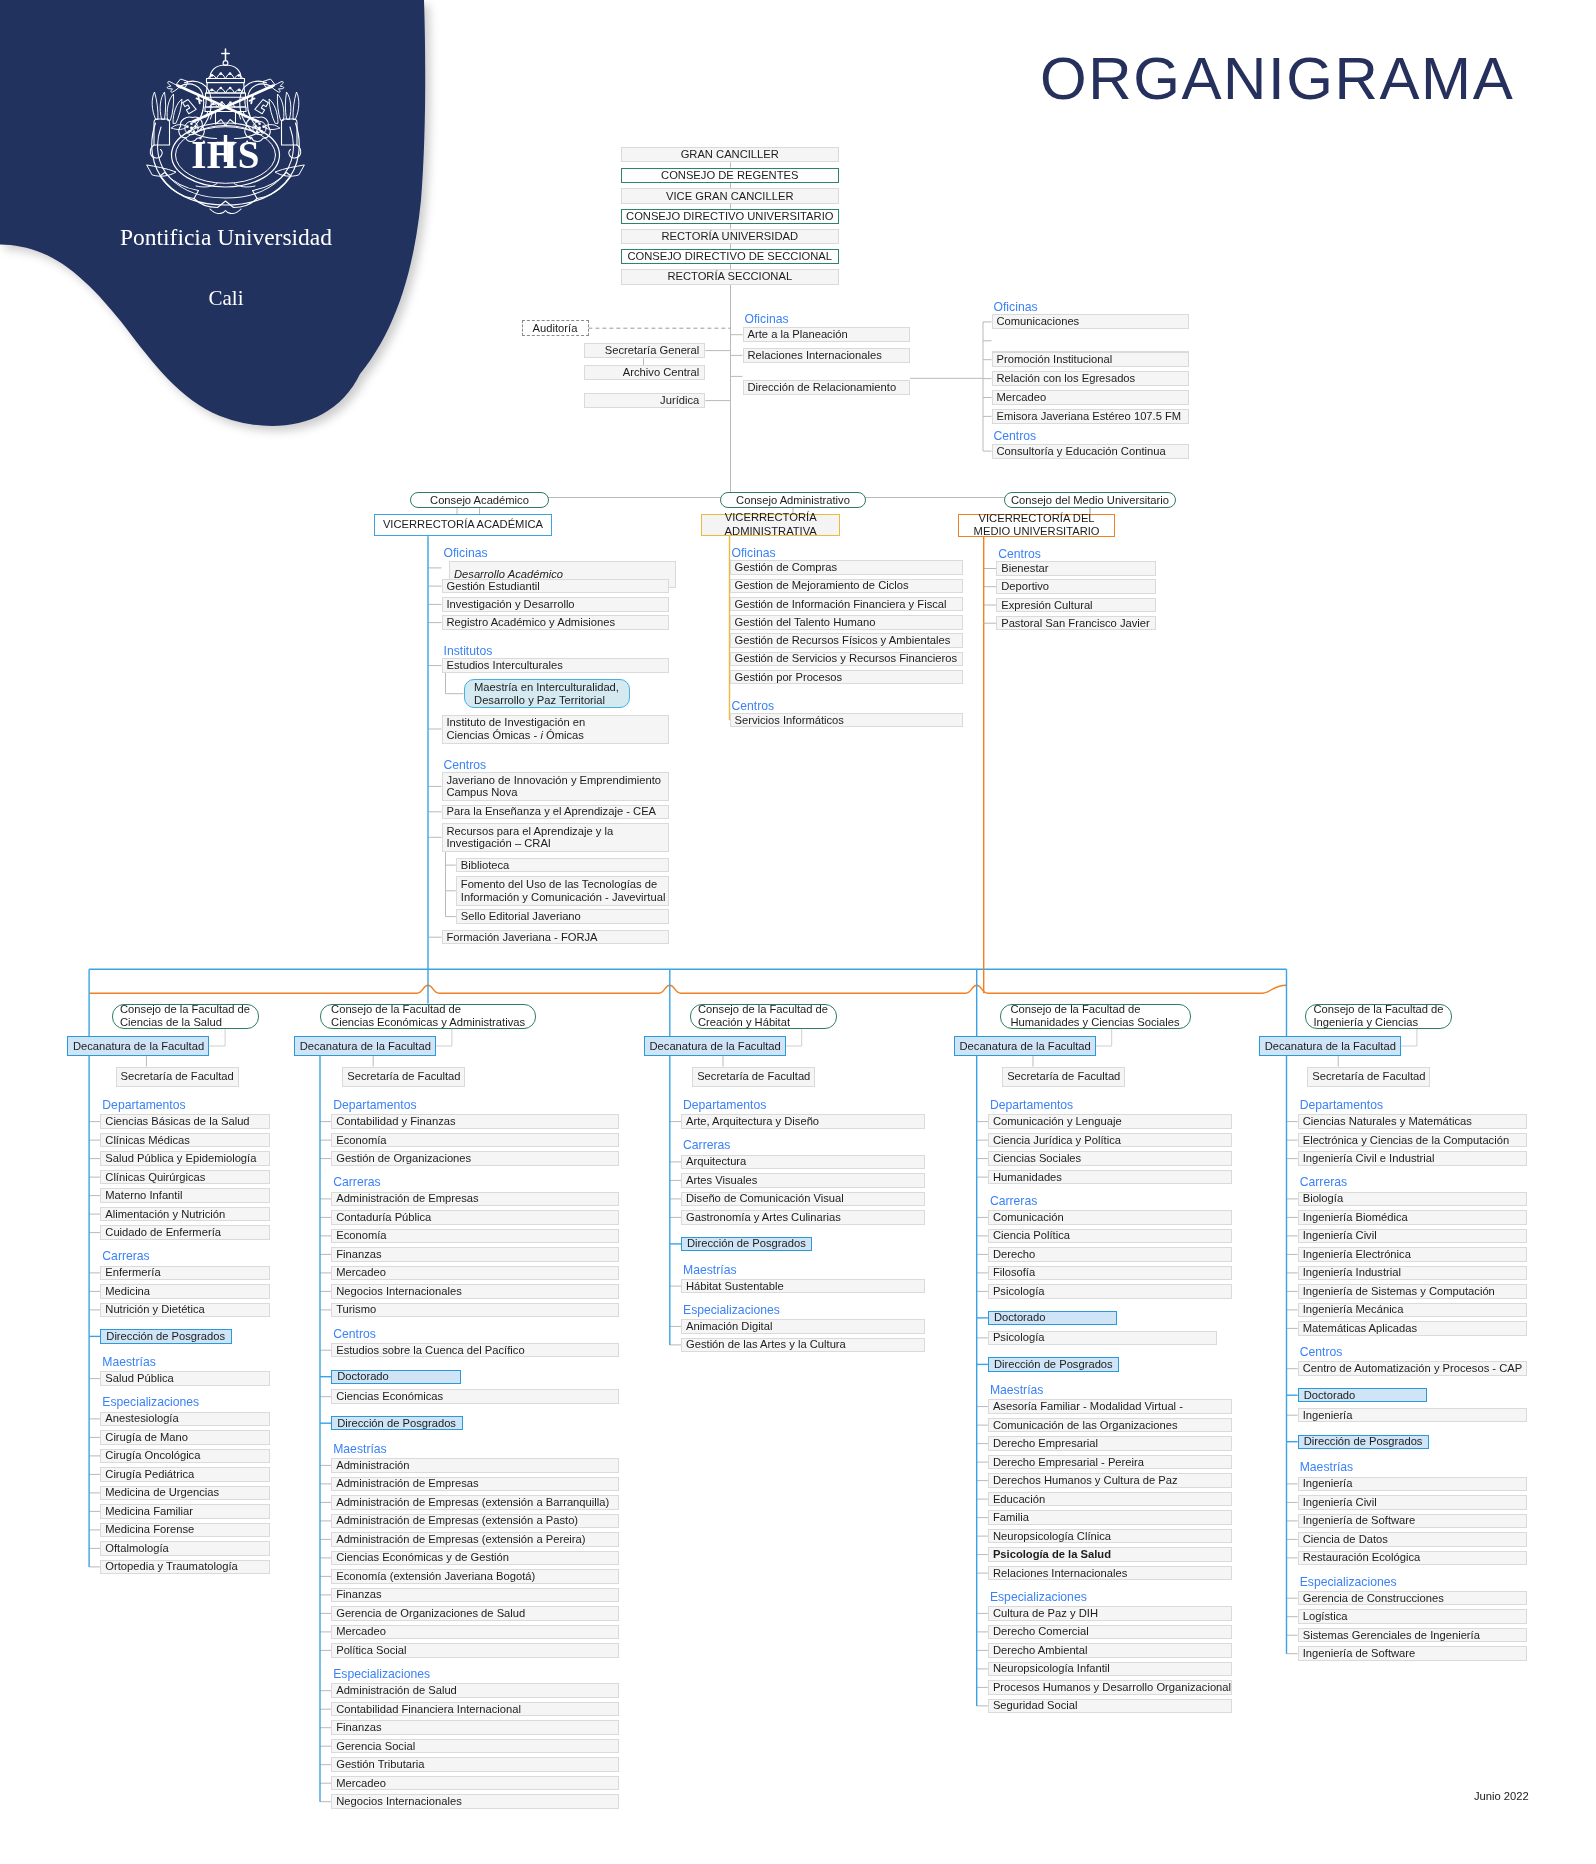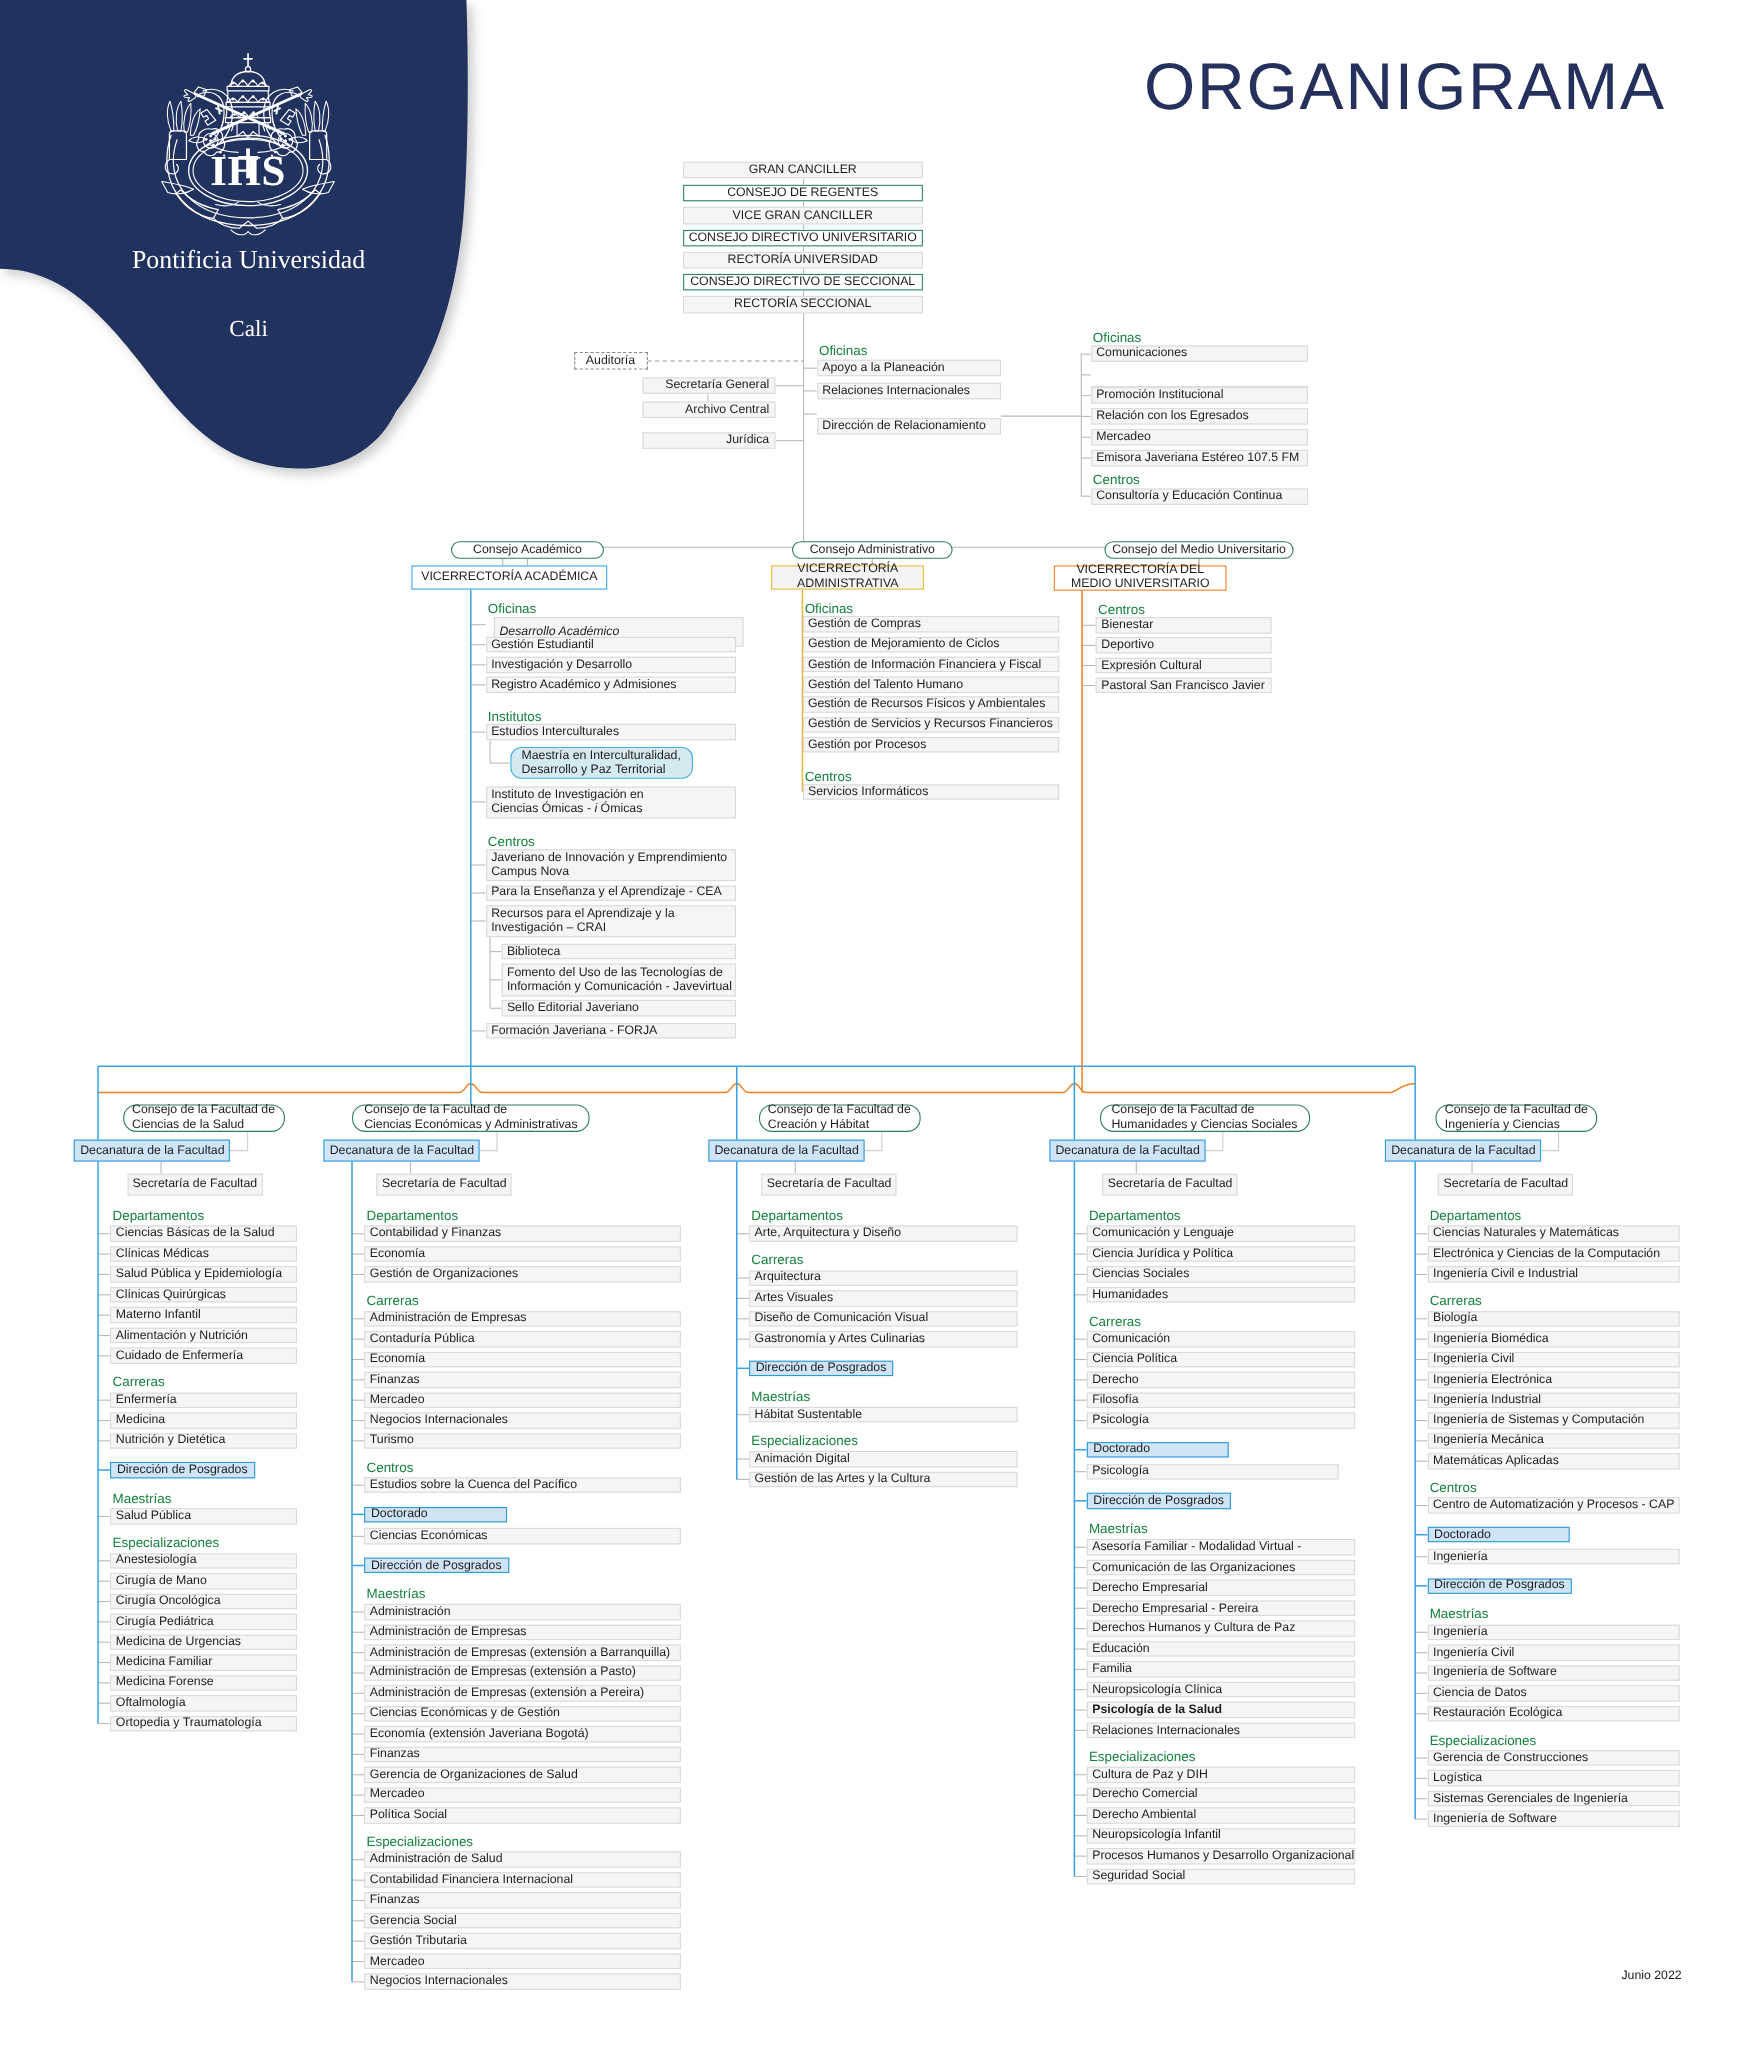--- a/index.html
+++ b/index.html
@@ -38,21 +38,21 @@
 }
 .vrbox { position:absolute; border:1px solid #999; background:#f4f4f4; font-size:11.2px;
   color:#1c1c1c; display:flex; align-items:center; justify-content:center; text-align:center;
   line-height:1.2; }
 .hl { position:absolute; background:#cfe4f6; border:1.5px solid #2b9ad8;
   font-size:11.2px; color:#1c1c1c; display:flex; align-items:center; padding:0 5px;
   line-height:1.15; white-space:nowrap; }
 .mpill { position:absolute; background:#d5e9f1; border:1.3px solid #46b0e0; border-radius:10px;
   font-size:11.2px; color:#1c1c1c; display:flex; align-items:center; padding:0 9px;
   line-height:1.2; }
-.grp { position:absolute; font-size:12.2px; color:#15803d; white-space:nowrap; line-height:1; }
+.grp { position:absolute; font-size:12.2px; color:#3b82f6; white-space:nowrap; line-height:1; }
 svg.wires { position:absolute; left:0; top:0; width:1596px; height:1864px; }
 .it { font-style:italic; }
 
 .box.ml, .mpill.ml, .pill.ml {
   display:flex; flex-direction:column; justify-content:center; align-items:stretch;
   white-space:nowrap; line-height:12.8px;
 }
 .box.ml > span, .mpill.ml > span { display:block; }
 .lrow > span { display:inline; }
 .mpill.ml { align-items:center; }
@@ -406,21 +406,21 @@
 <div class="box ctr" style="left:620.5px;top:188.3px;width:218.5px;height:15.4px;">VICE GRAN CANCILLER</div>
 <div class="box ctr council-rect" style="left:620.5px;top:208.7px;width:218.5px;height:15.4px;">CONSEJO DIRECTIVO UNIVERSITARIO</div>
 <div class="box ctr" style="left:620.5px;top:228.7px;width:218.5px;height:15.4px;">RECTORÍA UNIVERSIDAD</div>
 <div class="box ctr council-rect" style="left:620.5px;top:248.8px;width:218.5px;height:15.4px;">CONSEJO DIRECTIVO DE SECCIONAL</div>
 <div class="box ctr" style="left:620.5px;top:269.2px;width:218.5px;height:15.4px;">RECTORÍA SECCIONAL</div>
 <div class="box ctr dashed" style="left:521.5px;top:320.1px;width:67.0px;height:16.1px;">Auditoría</div>
 <div class="box rgt" style="left:584.3px;top:343.3px;width:121.0px;height:15.1px;">Secretaría General</div>
 <div class="box rgt" style="left:584.3px;top:364.9px;width:121.0px;height:15.1px;">Archivo Central</div>
 <div class="box rgt" style="left:584.3px;top:393.1px;width:121.0px;height:15.1px;">Jurídica</div>
 <div class="grp" style="left:744.5px;top:313.2px">Oficinas</div>
-<div class="box" style="left:742.5px;top:327.1px;width:167.5px;height:15.2px;">Apoyo a la Planeación</div>
+<div class="box" style="left:742.5px;top:327.1px;width:167.5px;height:15.2px;">Arte a la Planeación</div>
 <div class="box" style="left:742.5px;top:347.8px;width:167.5px;height:15.2px;">Relaciones Internacionales</div>
 <div class="box" style="left:742.5px;top:380px;width:167.5px;height:15.2px;">Dirección de Relacionamiento</div>
 <div class="grp" style="left:993.5px;top:300.5px">Oficinas</div>
 <div class="box" style="left:991.5px;top:314.3px;width:197.5px;height:15.2px;">Comunicaciones</div>
 <div class="box" style="left:991.5px;top:351px;width:197.5px;height:15.2px;padding-left:10px;">Prácticas Estudiantiles</div>
 <div class="box" style="left:991.5px;top:352.1px;width:197.5px;height:15.2px;">Promoción Institucional</div>
 <div class="box" style="left:991.5px;top:371.0px;width:197.5px;height:15.2px;">Relación con los Egresados</div>
 <div class="box" style="left:991.5px;top:389.9px;width:197.5px;height:15.2px;">Mercadeo</div>
 <div class="box" style="left:991.5px;top:408.8px;width:197.5px;height:15.2px;">Emisora Javeriana Estéreo 107.5 FM</div>
 <div class="grp" style="left:993.5px;top:429.7px">Centros</div>

